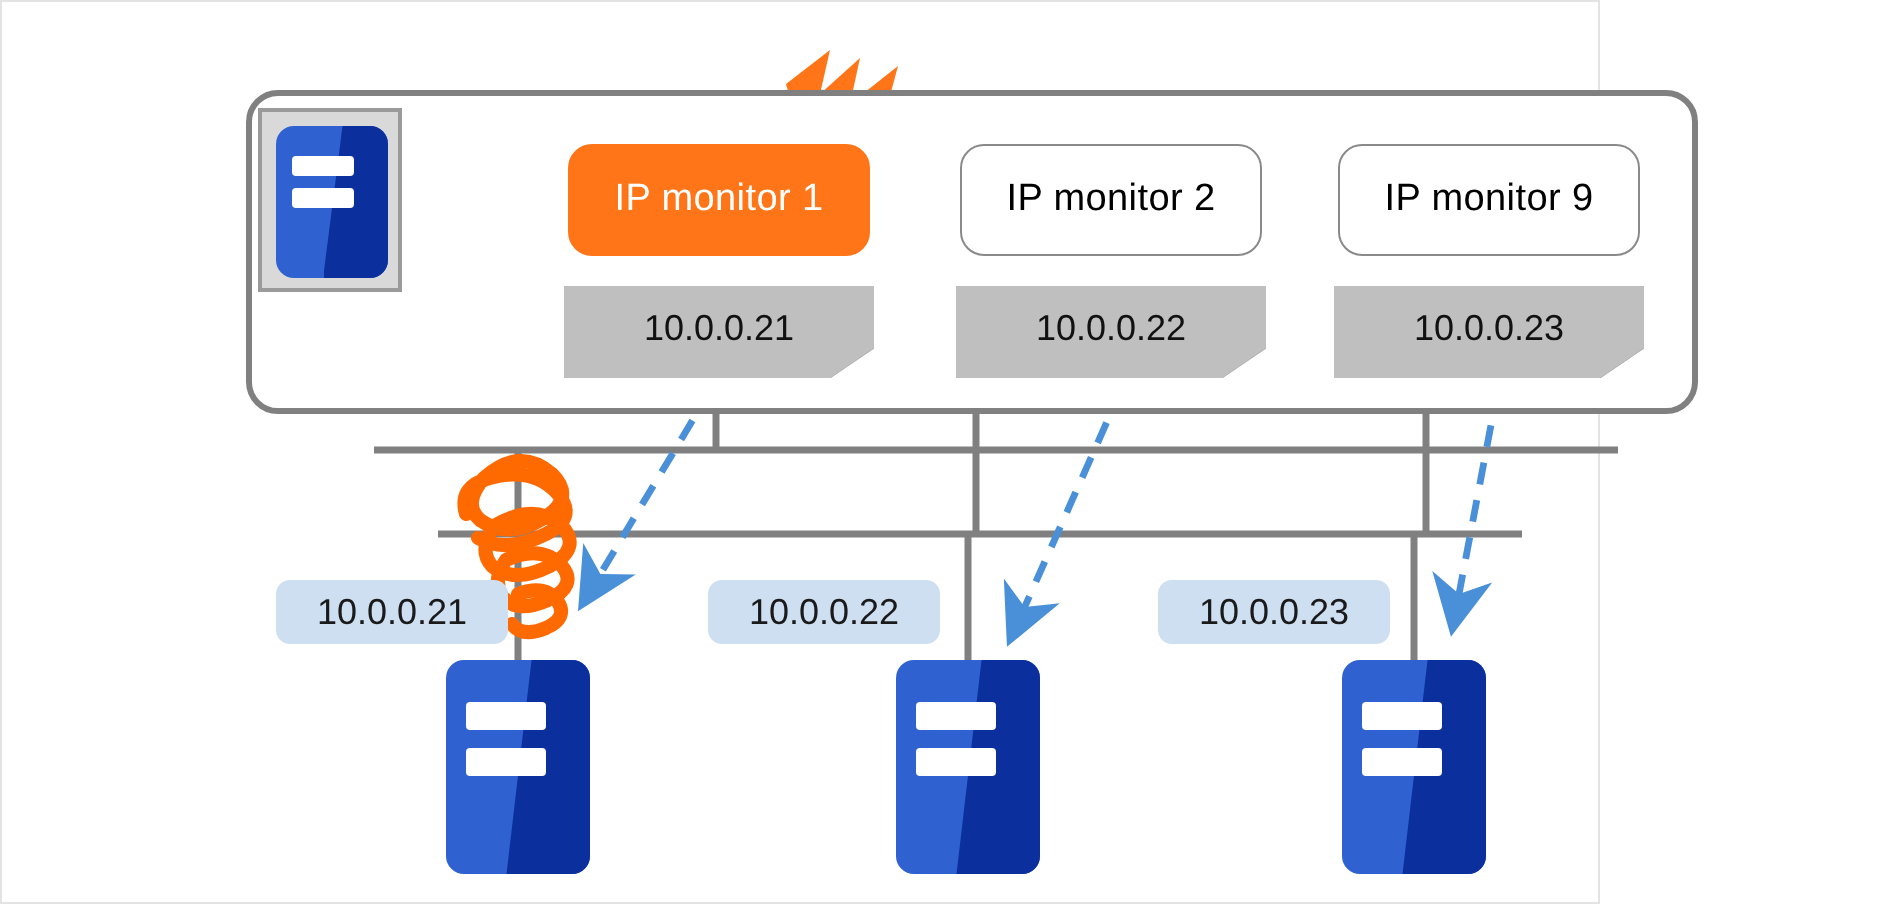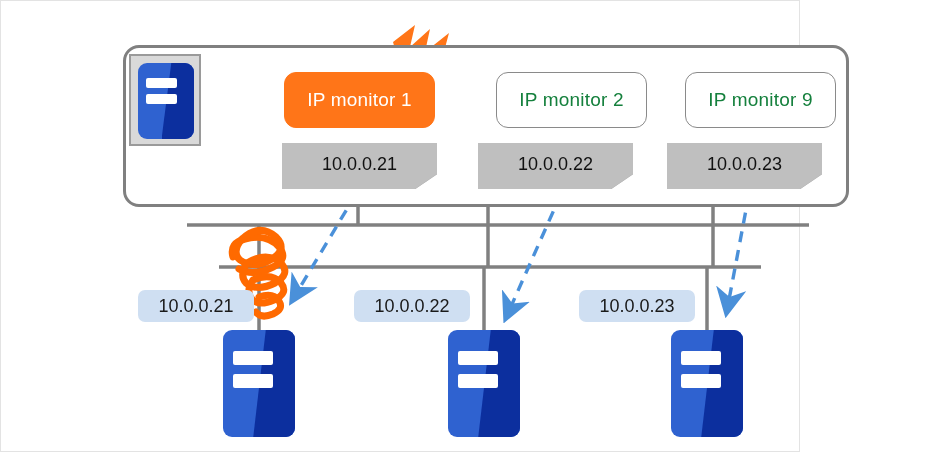--- a/index.html
+++ b/index.html
@@ -38,21 +38,21 @@
   .srv .bar.b1{top:20%;}
   .srv .bar.b2{top:41%;}
 
   
   .pill{
     position:absolute;height:56px;box-sizing:border-box;
     display:flex;align-items:center;justify-content:center;
     border-radius:12px;font-size:19px;letter-spacing:.2px;white-space:nowrap;
   }
   .pill.active{background:#ff7518;color:#ffffff;border:1px solid #ff7518;}
-  .pill.idle{background:#ffffff;color:#15803d;border:1.6px solid #8a8a8a;margin-left:16px;}
+  .pill.idle{background:#ffffff;color:#000000;border:1.6px solid #8a8a8a;}
   .pill.m1{left:283px;top:71px;width:151px;}
   .pill.m2{left:479px;top:71px;width:151px;}
   .pill.m3{left:668px;top:71px;width:151px;}
 
   
   .note{
     position:absolute;height:46px;width:155px;
     background:#bfbfbf;
     clip-path:polygon(0 0,100% 0,100% 68%,86% 100%,0 100%);
     display:flex;align-items:center;justify-content:center;

